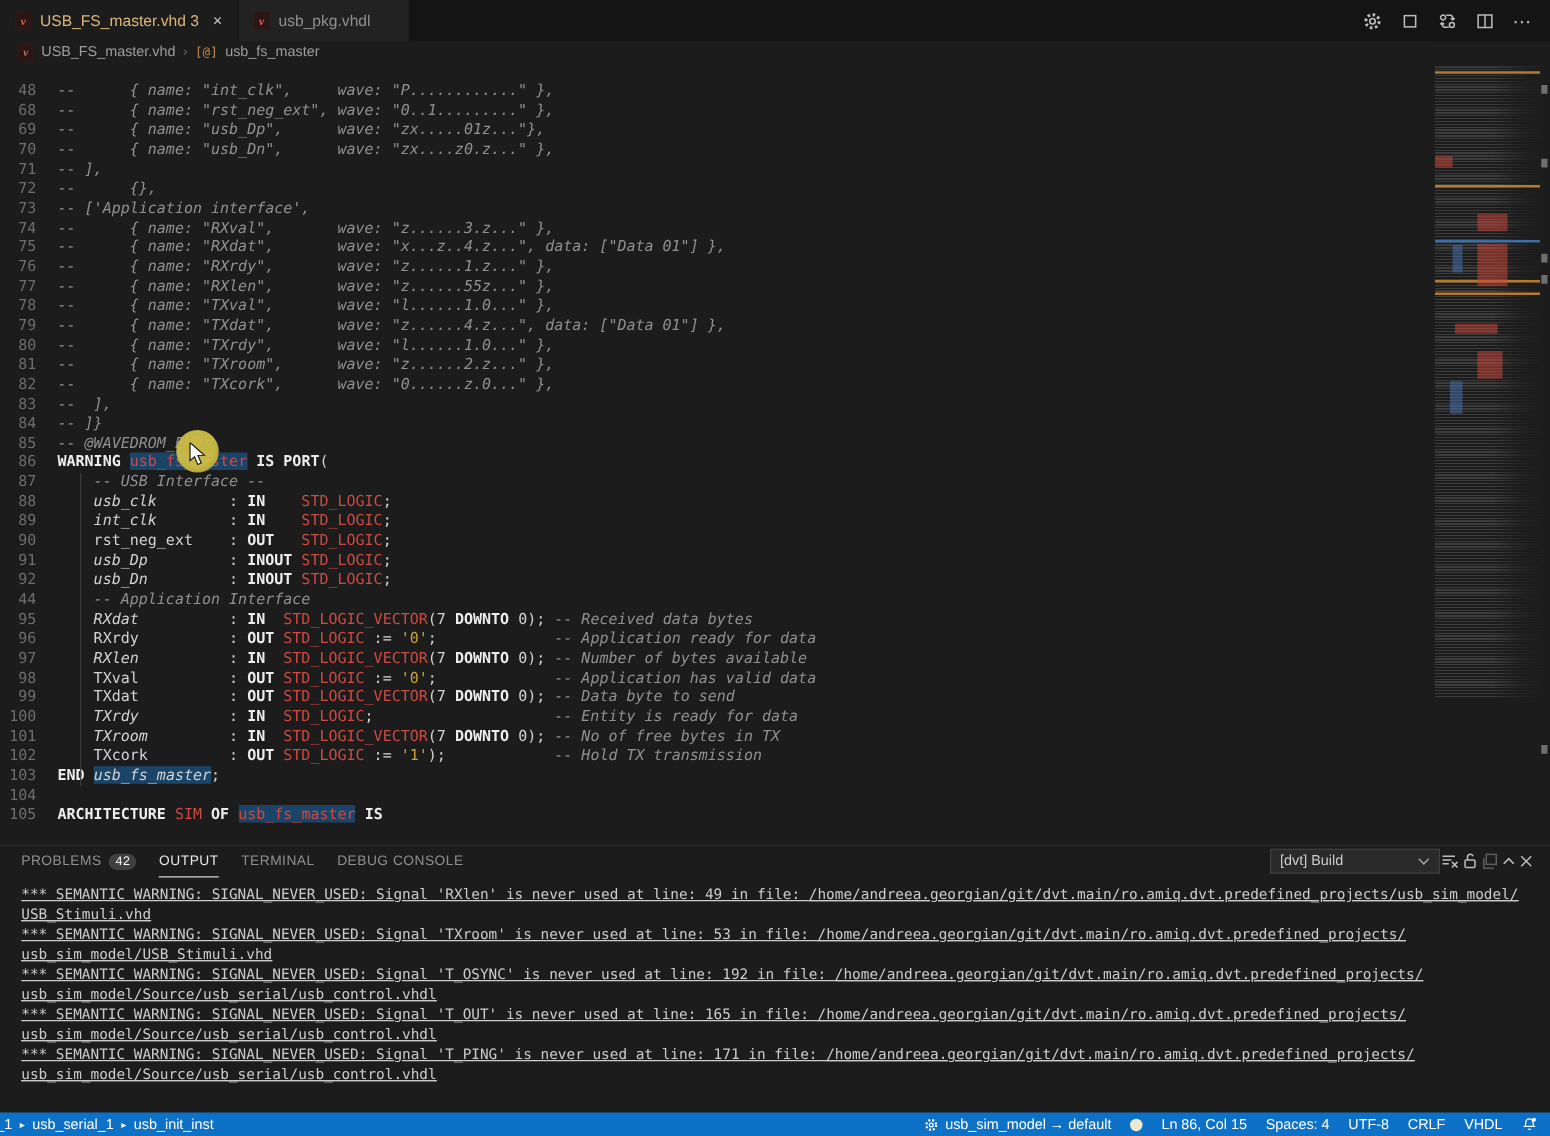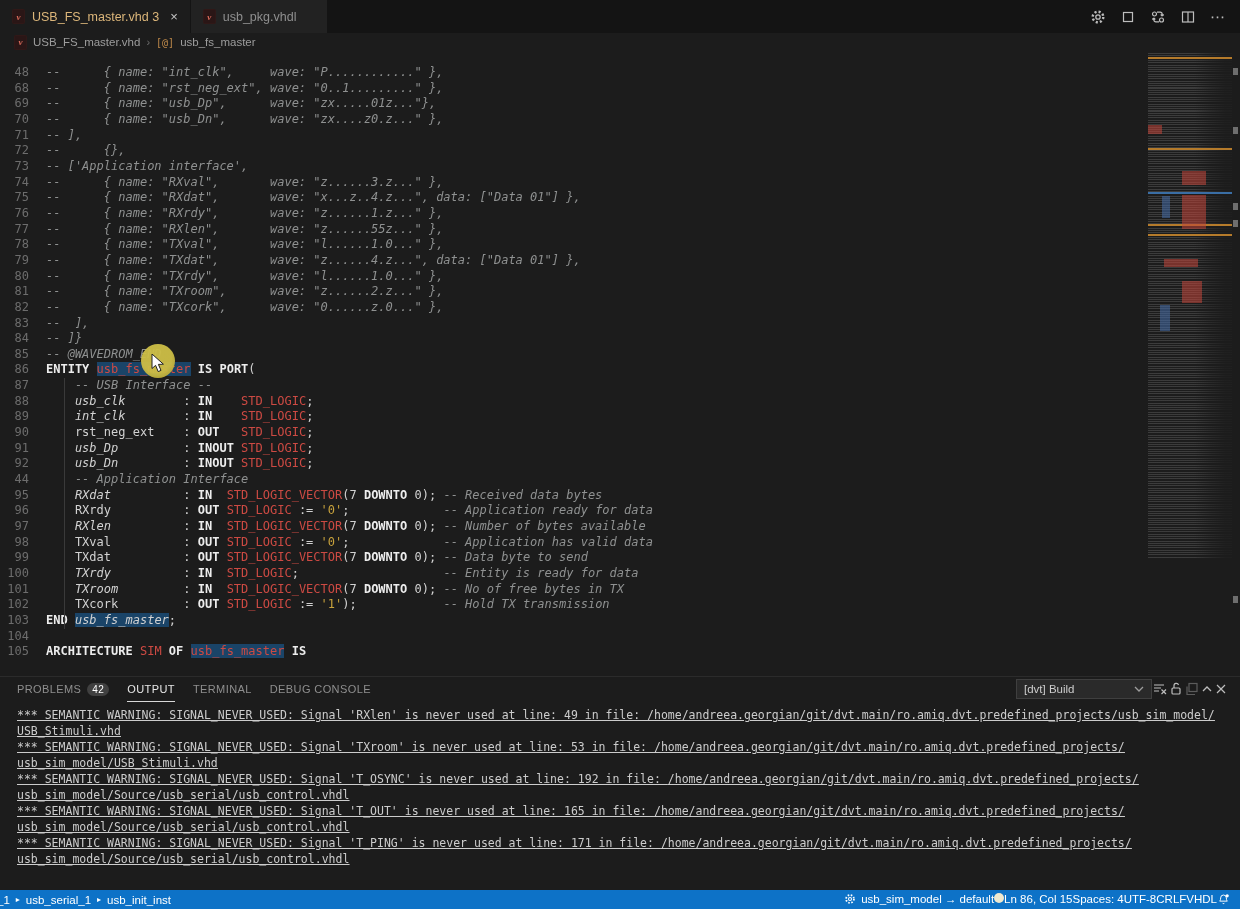--- a/index.html
+++ b/index.html
@@ -125,21 +125,21 @@
   .orow{ white-space:pre;text-decoration:underline; }
   .olink{ text-decoration:underline; cursor:pointer; }
   
   #statusbar{
     position:absolute; left:0; top:890px; width:1240px; height:19px;
     background:#0d72c7; color:#ffffff; font-size:11.5px;
     display:flex; align-items:center; justify-content:space-between;
   }
   #sb-left{ display:flex; align-items:center; gap:6px; margin-left:-3px; cursor:pointer; }
   #sb-left .sbsep{ font-size:8px; }
-  #sb-right{ display:flex; align-items:flex-start; padding-right:10px; }
+  #sb-right{ display:flex; align-items:center; gap:15px; padding-right:10px; }
   .sb-item{ display:flex; align-items:center; gap:5px; cursor:pointer; }
   #build-dot{ width:10px; height:10px; border-radius:50%; background:#eee8cf; }
 </style>
 </head>
 <body>
 
 <div id="tabbar">
   <div class="tab active">
     <span class="ficon">v</span>
     <span>USB_FS_master.vhd 3</span>
@@ -203,21 +203,21 @@
       <div class="cl"><span class="ln">76</span><span class="ct"><span class="tk-cm">--      { name: "RXrdy",       wave: "z......1.z..." },</span></span></div>
       <div class="cl"><span class="ln">77</span><span class="ct"><span class="tk-cm">--      { name: "RXlen",       wave: "z......55z..." },</span></span></div>
       <div class="cl"><span class="ln">78</span><span class="ct"><span class="tk-cm">--      { name: "TXval",       wave: "l......1.0..." },</span></span></div>
       <div class="cl"><span class="ln">79</span><span class="ct"><span class="tk-cm">--      { name: "TXdat",       wave: "z......4.z...", data: ["Data 01"] },</span></span></div>
       <div class="cl"><span class="ln">80</span><span class="ct"><span class="tk-cm">--      { name: "TXrdy",       wave: "l......1.0..." },</span></span></div>
       <div class="cl"><span class="ln">81</span><span class="ct"><span class="tk-cm">--      { name: "TXroom",      wave: "z......2.z..." },</span></span></div>
       <div class="cl"><span class="ln">82</span><span class="ct"><span class="tk-cm">--      { name: "TXcork",      wave: "0......z.0..." },</span></span></div>
       <div class="cl"><span class="ln">83</span><span class="ct"><span class="tk-cm">--  ],</span></span></div>
       <div class="cl"><span class="ln">84</span><span class="ct"><span class="tk-cm">-- ]}</span></span></div>
       <div class="cl"><span class="ln">85</span><span class="ct"><span class="tk-cm">-- @WAVEDROM_END</span></span></div>
-      <div class="cl"><span class="ln">86</span><span class="ct"><span class="tk-kw">ENTITY</span><span class="tk-pl"> </span><span class="tk-tyhl">usb_fs_master</span><span class="tk-pl"> </span><span class="tk-kw">IS</span><span class="tk-pl"> </span><span class="tk-kw">PORT</span><span class="tk-pl">(</span></span></div>
+      <div class="cl"><span class="ln">86</span><span class="ct"><span class="tk-kw">WARNING</span><span class="tk-pl"> </span><span class="tk-tyhl">usb_fs_master</span><span class="tk-pl"> </span><span class="tk-kw">IS</span><span class="tk-pl"> </span><span class="tk-kw">PORT</span><span class="tk-pl">(</span></span></div>
       <div class="cl"><span class="ln">87</span><span class="ct"><span class="tk-cm">    -- USB Interface --</span></span></div>
       <div class="cl"><span class="ln">88</span><span class="ct"><span class="tk-it">    usb_clk</span><span class="tk-pl">        : </span><span class="tk-kw">IN</span><span class="tk-pl">    </span><span class="tk-ty">STD_LOGIC</span><span class="tk-pl">;</span></span></div>
       <div class="cl"><span class="ln">89</span><span class="ct"><span class="tk-it">    int_clk</span><span class="tk-pl">        : </span><span class="tk-kw">IN</span><span class="tk-pl">    </span><span class="tk-ty">STD_LOGIC</span><span class="tk-pl">;</span></span></div>
       <div class="cl"><span class="ln">90</span><span class="ct"><span class="tk-pl">    rst_neg_ext    : </span><span class="tk-kw">OUT</span><span class="tk-pl">   </span><span class="tk-ty">STD_LOGIC</span><span class="tk-pl">;</span></span></div>
       <div class="cl"><span class="ln">91</span><span class="ct"><span class="tk-it">    usb_Dp</span><span class="tk-pl">         : </span><span class="tk-kw">INOUT</span><span class="tk-pl"> </span><span class="tk-ty">STD_LOGIC</span><span class="tk-pl">;</span></span></div>
       <div class="cl"><span class="ln">92</span><span class="ct"><span class="tk-it">    usb_Dn</span><span class="tk-pl">         : </span><span class="tk-kw">INOUT</span><span class="tk-pl"> </span><span class="tk-ty">STD_LOGIC</span><span class="tk-pl">;</span></span></div>
       <div class="cl"><span class="ln">44</span><span class="ct"><span class="tk-cm">    -- Application Interface</span></span></div>
       <div class="cl"><span class="ln">95</span><span class="ct"><span class="tk-it">    RXdat</span><span class="tk-pl">          : </span><span class="tk-kw">IN</span><span class="tk-pl">  </span><span class="tk-ty">STD_LOGIC_VECTOR</span><span class="tk-pl">(7 </span><span class="tk-kw">DOWNTO</span><span class="tk-pl"> 0); </span><span class="tk-cm">-- Received data bytes</span></span></div>
       <div class="cl"><span class="ln">96</span><span class="ct"><span class="tk-pl">    RXrdy          : </span><span class="tk-kw">OUT</span><span class="tk-pl"> </span><span class="tk-ty">STD_LOGIC</span><span class="tk-pl"> := </span><span class="tk-st">'0'</span><span class="tk-pl">;             </span><span class="tk-cm">-- Application ready for data</span></span></div>
       <div class="cl"><span class="ln">97</span><span class="ct"><span class="tk-it">    RXlen</span><span class="tk-pl">          : </span><span class="tk-kw">IN</span><span class="tk-pl">  </span><span class="tk-ty">STD_LOGIC_VECTOR</span><span class="tk-pl">(7 </span><span class="tk-kw">DOWNTO</span><span class="tk-pl"> 0); </span><span class="tk-cm">-- Number of bytes available</span></span></div>

